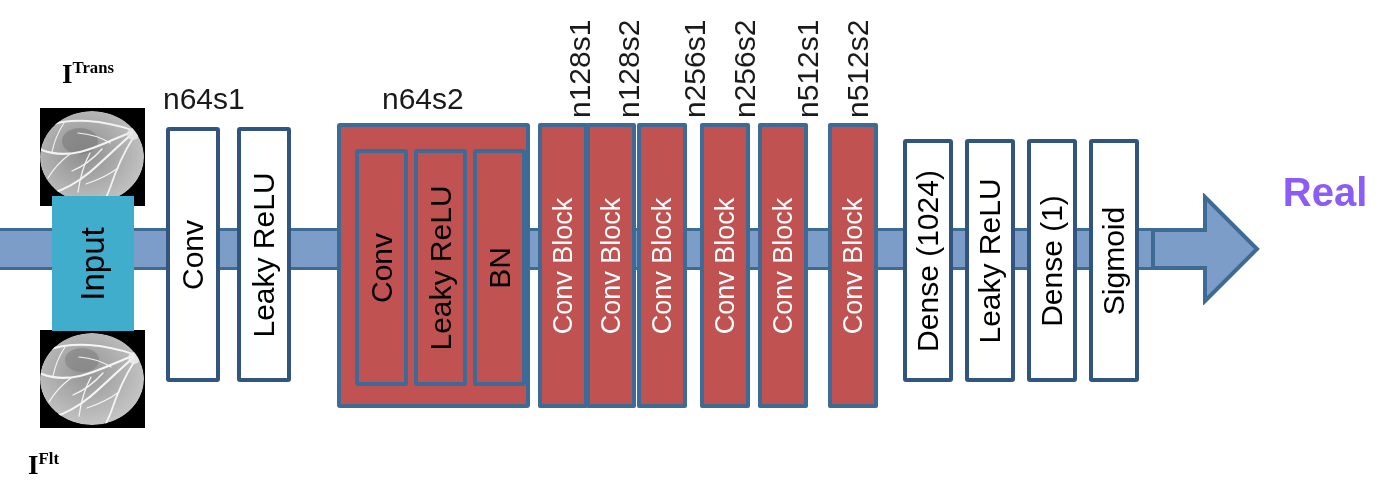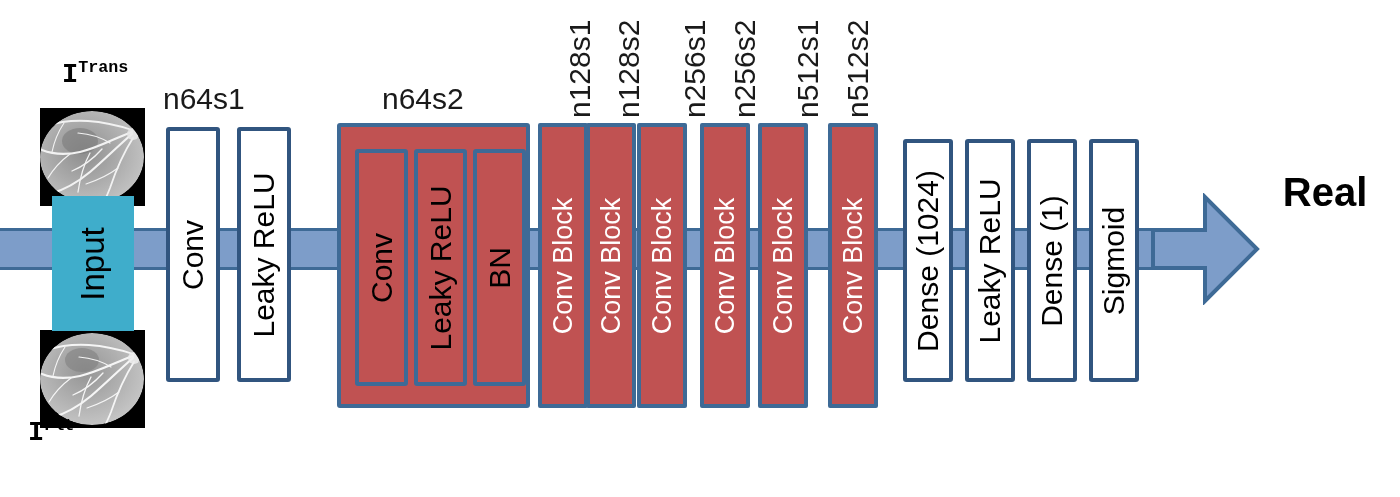--- a/index.html
+++ b/index.html
@@ -143,38 +143,38 @@
     transform: rotate(-90deg);
   }
 
   
   .imglabel {
     position: absolute;
     font-size: 27px;
     font-weight: bold;
     color: #000000;
     white-space: nowrap;
-    font-family: Liberation Mono, monospace;
+    font-family: Liberation Serif, serif;
   }
   .imglabel sup {
     font-size: 0.62em;
     font-weight: bold;
     vertical-align: super;
   }
 
   
   .outtext {
     position: absolute;
     left: 1250px;
     top: 163px;
     width: 150px;
     text-align: center;
     font-size: 40px;
     font-weight: bold;
-    color: #000000;
+    color: #8b5cf6;
     line-height: 1.45;
     font-family: "Liberation Sans", sans-serif;
   }
   .outtext div { display: block; }
 </style>
 </head>
 <body>
 
 <div id="diagram">
 
@@ -247,21 +247,21 @@
           <path d="M79 62 C71 68 59 74 47 78" stroke-width="1.1"></path>
         </g>
         <circle cx="94" cy="28" r="6" fill="#ededed" opacity="0.85"></circle>
       </g>
     </svg>
   </div>
 
   <div class="imglabel" style="left:62px; top:58px;">
     <span>I</span><sup>Trans</sup>
   </div>
-  <div class="imglabel" style="left:28px; top:416px;text-align:center;">
+  <div class="imglabel" style="left:28px; top:449px;text-align:center;">
     <span>I</span><sup>Flt</sup>
   </div>
 
   <div class="input-box">
     <span class="vtext">Input</span>
   </div>
 
   <div class="toplabel" style="left:163px; top:82px;">n64s1</div>
 
   <div class="layer" style="left:166px; width:54px;">

